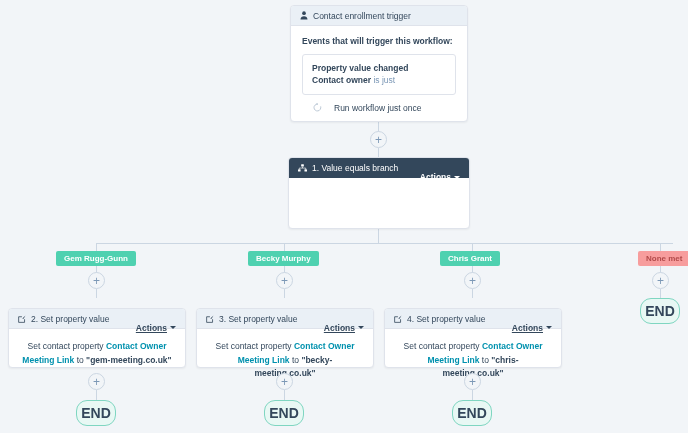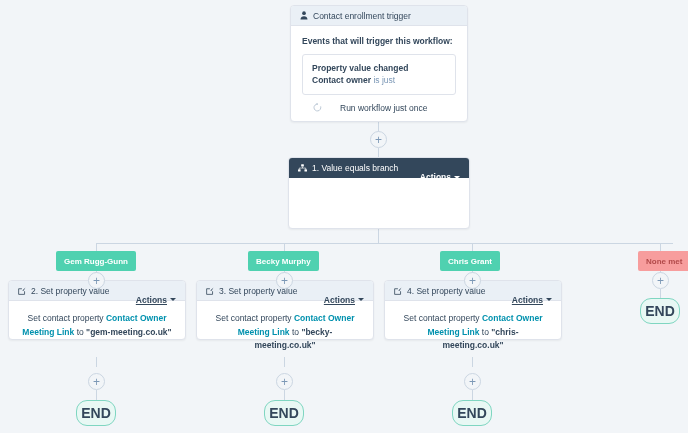--- a/index.html
+++ b/index.html
@@ -122,58 +122,58 @@
     border-radius: 3px;
     padding: 7px 9px;
     font-size: 8.5px;
     line-height: 1.45;
   }
   .events-box .ev-strong { font-weight: bold; color: #33475b; }
   .events-box .ev-muted { color: #7c98b6; font-weight: normal; }
   .trigger-footer {
     display: flex;
     align-items: center;
-    gap: 18px;
+    gap: 12px;
     font-size: 8.5px;
     color: #33475b;
     padding: 8px 11px 0 11px;
   }
 
   
   #branch-card { left: 288px; top: 157px; width: 182px; height: 72px; }
   .branch-body {
     padding: 13px 14px;
     font-size: 8.5px;
     line-height: 1.55;
     text-align: center;
     color: #33475b;
   }
   .prop-link { color: #0091ae; font-weight: bold; }
 
   
   .branch-label {
     position: absolute;
-    height: 20px;
+    height: 15px;
     display: flex;
     align-items: center;
     justify-content: center;
     padding: 0 8px;
     font-size: 8px;
     font-weight: bold;
     color: #ffffff;
     border-radius: 2px;
     box-sizing: border-box;
     white-space: nowrap;
     z-index: 3;
   }
   .label-green { background: #4fd1b0; }
   .label-red { background: #f79d9d; color: #b24a4a; }
 
   
-  .action-card { width: 178px; height: 60px; top: 280px; }
+  .action-card { width: 178px; height: 60px; top: 308px; }
   .action-body {
     padding: 11px 12px;
     font-size: 8.5px;
     line-height: 1.6;
     text-align: center;
     color: #33475b;
   }
 
   
   .end-pill {

